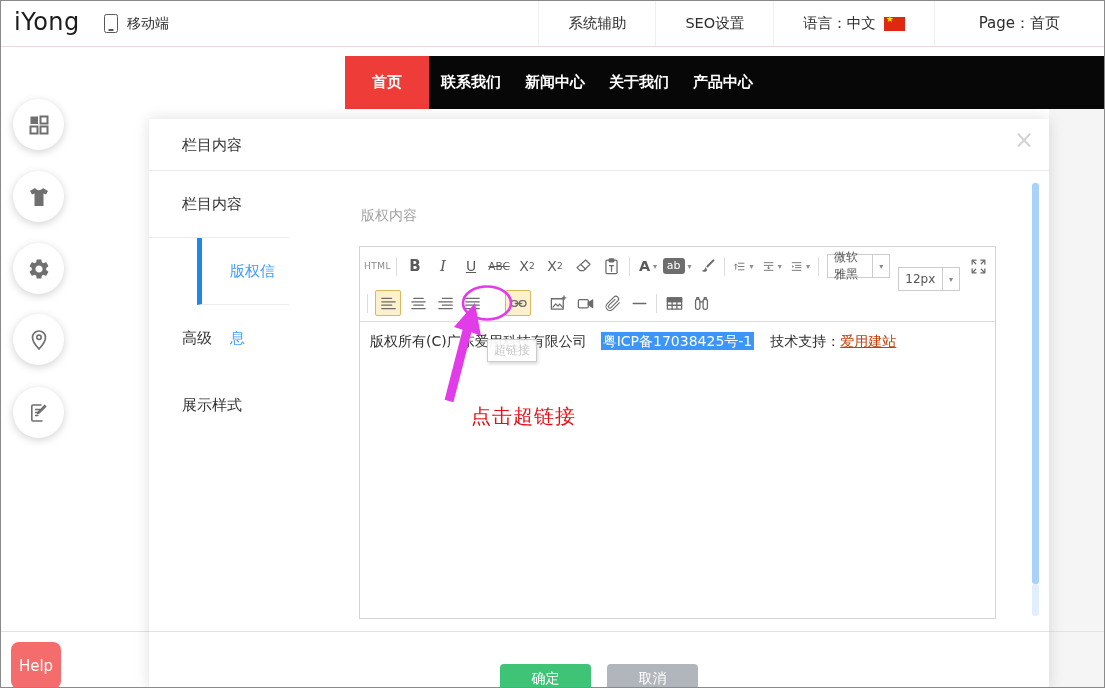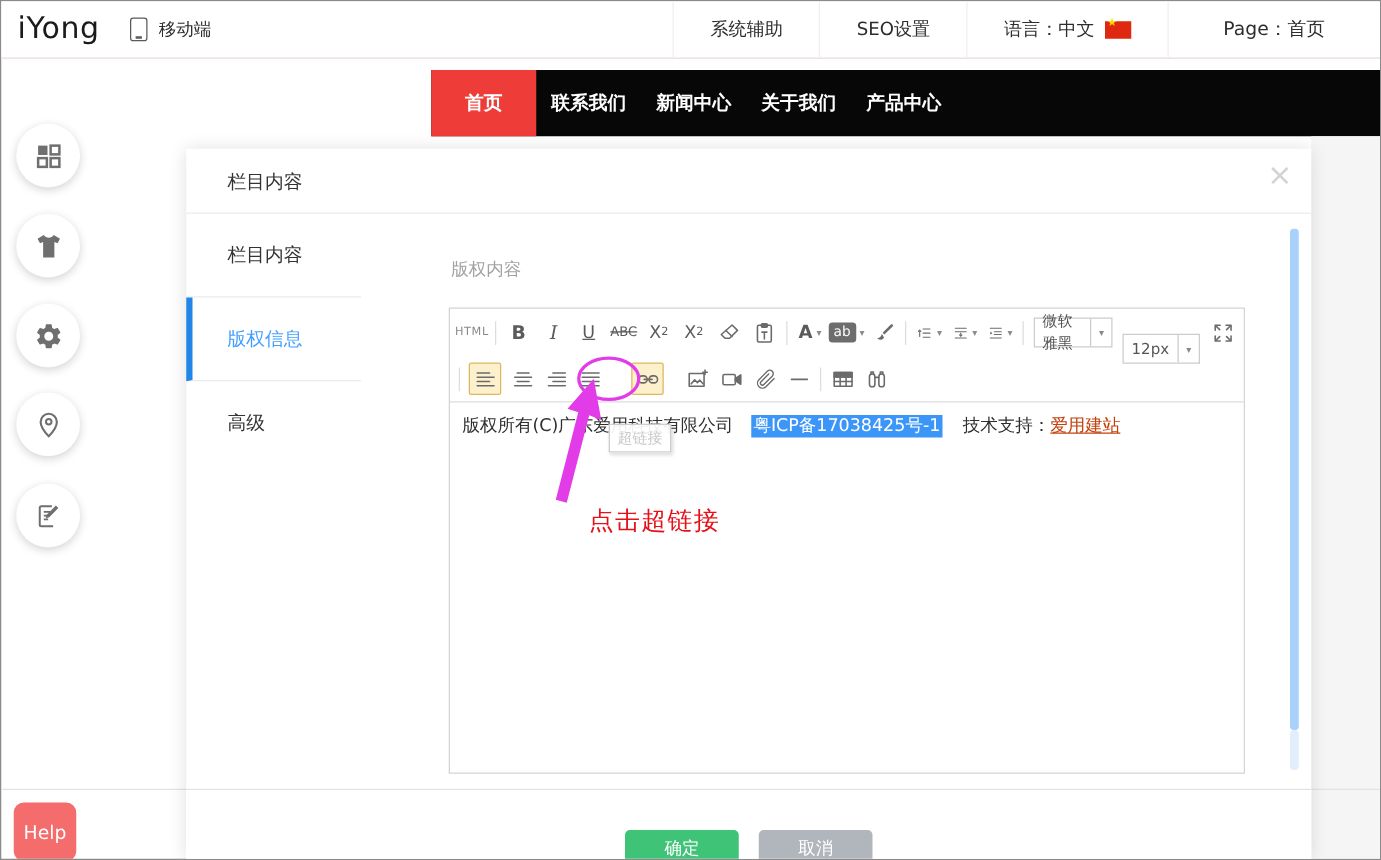--- a/index.html
+++ b/index.html
@@ -36,21 +36,21 @@
 
   
   .modal { position:absolute; left:148px; top:118px; width:900px; height:570px; background:#fff; box-shadow:0 0 14px rgba(0,0,0,0.13); }
   .modal-header { position:absolute; left:0; top:0; width:100%; height:52px; border-bottom:1px solid #ebebeb; }
   .modal-title { position:absolute; left:33px; top:0; line-height:52px; font-size:15px; color:#333; }
   .modal-close { position:absolute; right:15px; top:9px; font-size:24px; color:#d3d3d3; line-height:1; cursor:pointer; }
 
   .modal-menu { position:absolute; left:0; top:52px; width:140px; }
   .menu-item { height:67px; line-height:67px; padding-left:33px; font-size:15px; color:#333; }
   .menu-item.b { border-bottom:1px solid #ececec; }
-  .menu-item.active { color:#409eff; border-left:5px solid #2086e8; padding-left:28px; }
+  .menu-item.active { color:#409eff; border-left:5px solid #2086e8; padding-left:28px;margin-left:48px; }
 
   .content-label { position:absolute; left:212px; top:88px; font-size:14px; color:#a2a2a2; }
 
   
   .editor { position:absolute; left:210px; top:127px; width:637px; height:373px; border:1px solid #d4d4d4; background:#fff; }
   .tb-row { display:flex; align-items:center; padding:0 7px; gap:8px; }
   .row1 { height:38px; }
   .row2 { height:37px; border-bottom:1px solid #dcdcdc; gap:7px; }
   .tb-sep { width:1px; height:19px; background:#ddd; flex:0 0 1px; }
   .tbtn { display:flex; align-items:center; justify-content:center; min-width:20px; height:26px; color:#5b5b5b; cursor:pointer; }
@@ -163,20 +163,21 @@
   <div class="modal">
     <div class="modal-header">
       <div class="modal-title">栏目内容</div>
       <div class="modal-close">×</div>
     </div>
 
     <div class="modal-menu">
       <div class="menu-item b">栏目内容</div>
       <div class="menu-item b active">版权信息</div>
       <div class="menu-item">高级</div>
+      <div class="menu-item">展示样式</div>
     </div>
 
     <div class="content-label">版权内容</div>
 
     <div class="editor">
 
       <div class="tb-row row1">
         <span class="tbtn html-btn">HTML</span>
         <span class="tb-sep"></span>
         <span class="tbtn bold-btn">B</span>

